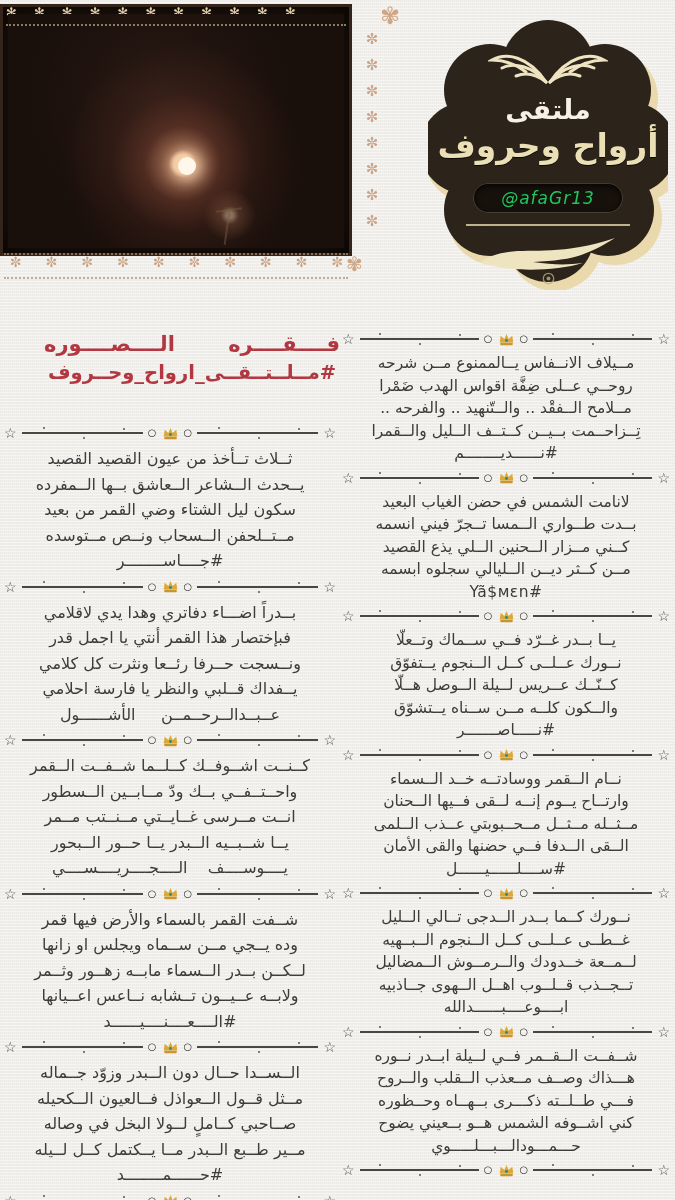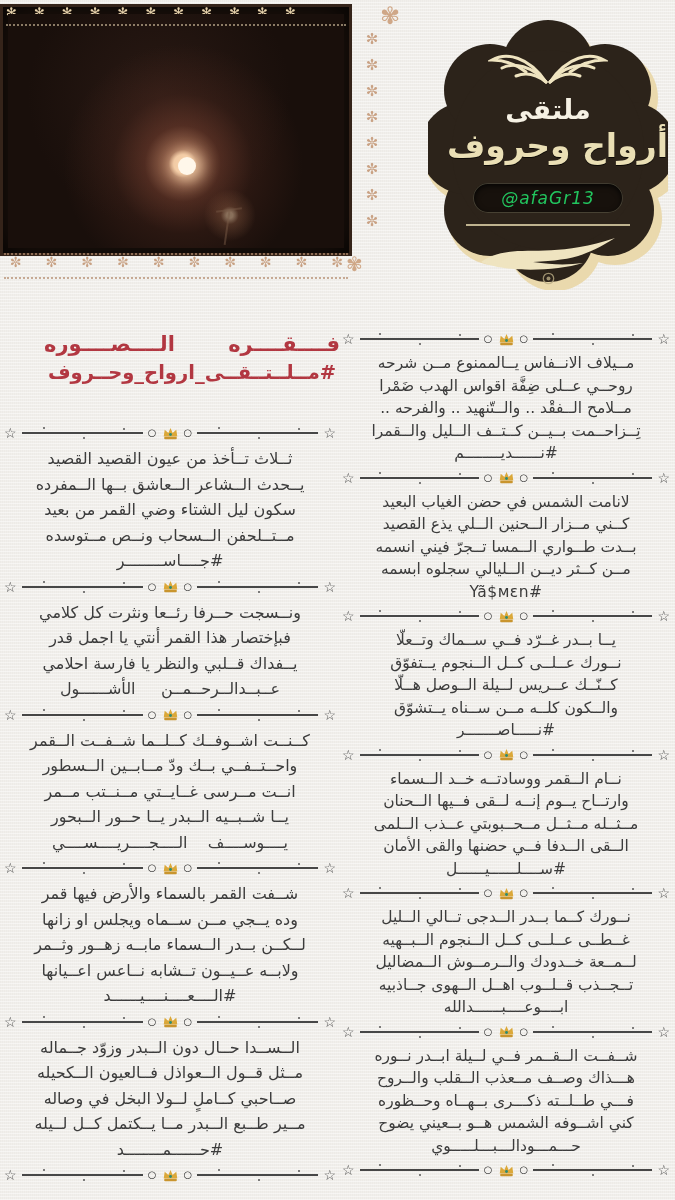--- a/index.html
+++ b/index.html
@@ -34,21 +34,21 @@
   .v-strip{position:absolute;left:352px;top:26px;width:40px;text-align:center;color:#c9a183;
     font-size:15px;line-height:26px;white-space:pre-line;}
   .corner-flourish{position:absolute;color:#cfa787;font-size:24px;}
   .cf-top{left:380px;top:2px;} .cf-bottom{left:346px;top:252px;font-size:20px;}
   
   .badge{position:absolute;left:428px;top:20px;width:240px;height:270px;text-decoration:underline;}
   .badge svg.badge-bg{position:absolute;left:0;top:0;}
   .badge .b-wings{position:absolute;left:60px;top:24px;}
   .badge .b-title{position:absolute;left:0;top:74px;width:240px;text-align:center;color:#f6f1e4;
     font-size:27px;font-weight:bold;direction:rtl;}
-  .badge .b-sub{position:absolute;left:0;top:106px;width:240px;text-align:right;color:#eadfb5;
+  .badge .b-sub{position:absolute;left:0;top:106px;width:240px;text-align:center;color:#eadfb5;
     font-size:33px;font-weight:bold;direction:rtl;text-shadow:0 1px 0 #0d0a06;}
   .badge .b-pill{position:absolute;left:45px;top:163px;width:150px;height:30px;border-radius:15px;
     background:#17110c;box-shadow:inset 0 0 0 1px rgba(234,223,181,.25), inset 0 2px 6px #000;
     color:#22c55e;font-size:17px;font-style:italic;text-align:center;line-height:30px;letter-spacing:1px;}
   .badge .b-line{position:absolute;left:38px;top:204px;width:164px;height:2px;background:#d9cda5;opacity:.85;}
   .badge .b-swoosh{position:absolute;left:45px;top:212px;}
   .badge .b-emblem{position:absolute;left:114px;top:252px;opacity:.8;}
   
   .page-title{position:absolute;left:14px;top:284px;width:356px;direction:rtl;text-align:center;
     color:#b23741;font-weight:bold;margin-top:48px;}
@@ -181,22 +181,23 @@
             <path d="M2 12 L3.2 4 L7.5 8 L10 2 L12.5 8 L16.8 4 L18 12 Z" fill="#dba839"></path>
             <rect x="2.6" y="12.4" width="14.8" height="2.8" rx="1.2" fill="#c9952e"></rect>
             <circle cx="10" cy="9.6" r="1.7" fill="#2e8b74"></circle>
           </svg>
         </span>
         <span class="dv-ring">○</span>
         <span class="dv-line"></span>
         <span class="dv-star">☆</span>
       </div>
       <div class="stanza">
+        <p>بــدراً اضـــاء دفاتري وهدا يدي لاقلامي</p>
+        <p>فبإختصار هذا القمر أنتي يا اجمل قدر</p>
         <p>ونــسجت حــرفا رئــعا ونثرت كل كلامي</p>
-        <p>فبإختصار هذا القمر أنتي يا اجمل قدر</p>
         <p>يــفداك قــلبي والنظر يا فارسة احلامي</p>
         <p class="sig">عــبــدالــرحــمــن&nbsp;&nbsp;&nbsp;&nbsp;&nbsp;الأشــــــول</p>
       </div>
       <div class="divider">
         <span class="dv-star">☆</span>
         <span class="dv-line"></span>
         <span class="dv-ring">○</span>
         <span class="dv-crown">
           <svg width="17" height="15" viewBox="0 0 20 17">
             <path d="M2 12 L3.2 4 L7.5 8 L10 2 L12.5 8 L16.8 4 L18 12 Z" fill="#dba839"></path>
@@ -308,22 +309,22 @@
             <rect x="2.6" y="12.4" width="14.8" height="2.8" rx="1.2" fill="#c9952e"></rect>
             <circle cx="10" cy="9.6" r="1.7" fill="#2e8b74"></circle>
           </svg>
         </span>
         <span class="dv-ring">○</span>
         <span class="dv-line"></span>
         <span class="dv-star">☆</span>
       </div>
       <div class="stanza">
         <p>لانامت الشمس في حضن الغياب البعيد</p>
+        <p>بــدت طــواري الــمسا تــجرّ فيني انسمه</p>
         <p>كــني مــزار الــحنين الــلي يذع القصيد</p>
-        <p>بــدت طــواري الــمسا تــجرّ فيني انسمه</p>
         <p>مــن كــثر ديــن الــليالي سجلوه ابسمه</p>
         <p class="sig">#Yã$мεn</p>
       </div>
       <div class="divider">
         <span class="dv-star">☆</span>
         <span class="dv-line"></span>
         <span class="dv-ring">○</span>
         <span class="dv-crown">
           <svg width="17" height="15" viewBox="0 0 20 17">
             <path d="M2 12 L3.2 4 L7.5 8 L10 2 L12.5 8 L16.8 4 L18 12 Z" fill="#dba839"></path>

